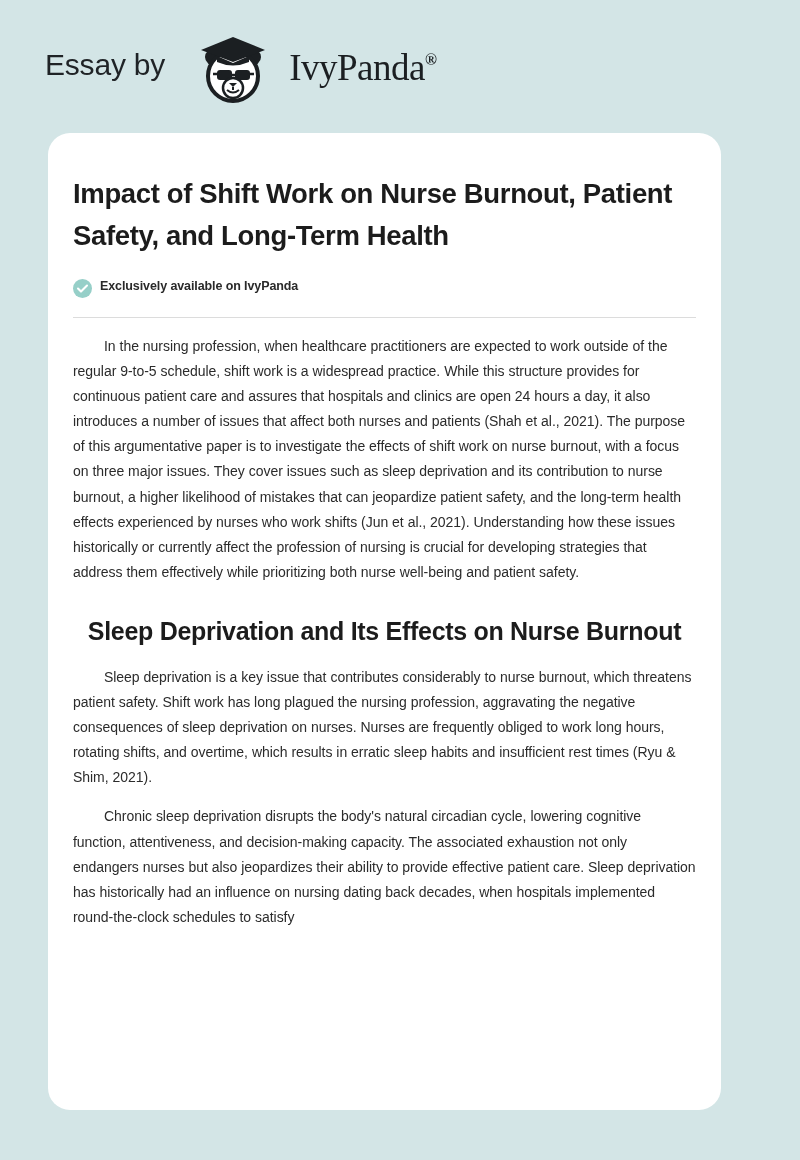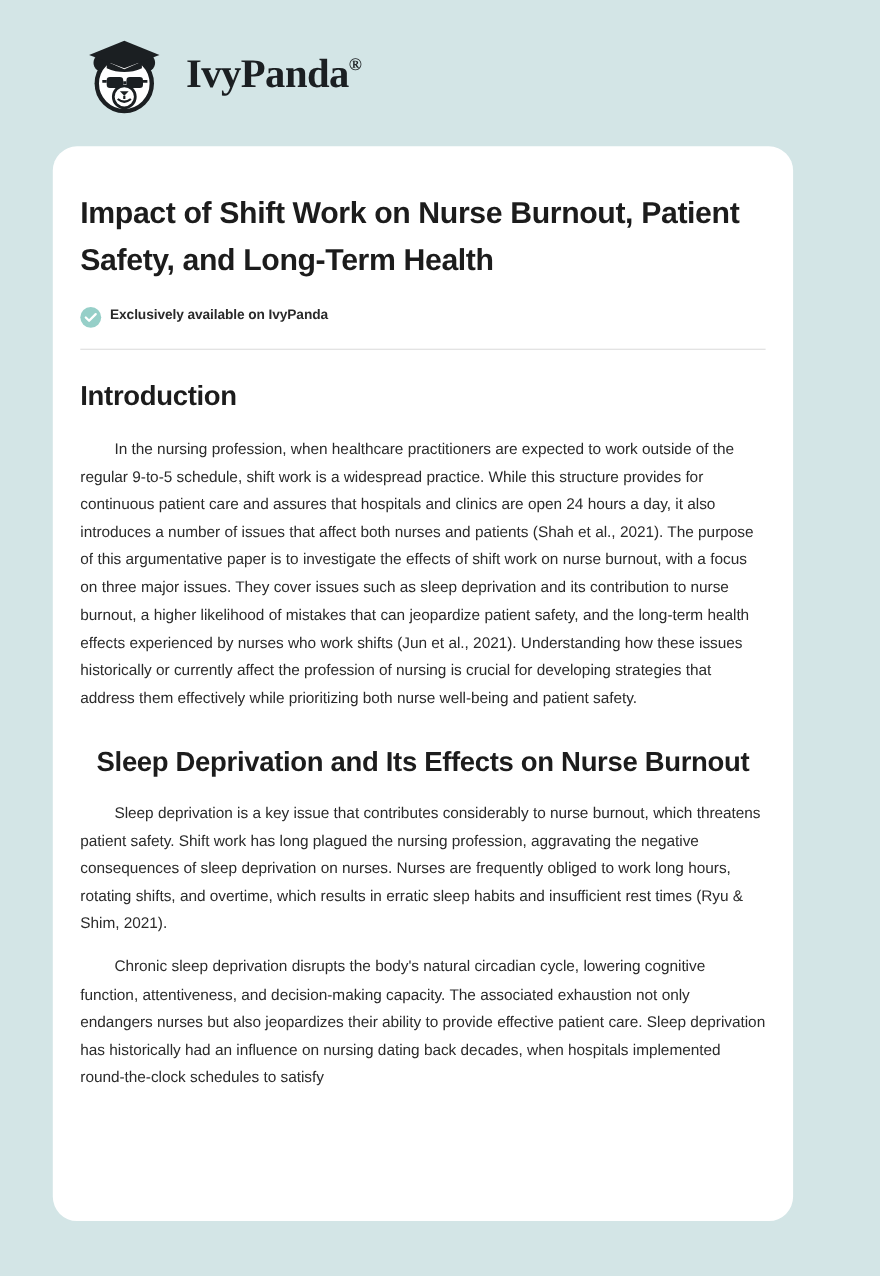--- a/index.html
+++ b/index.html
@@ -37,21 +37,21 @@
   }
   .panda-mark {
     width: 108px;
     height: 78px;
     display: block;
     margin-right: 2px;
   }
   .brand-word {
     font-family: "Liberation Serif", serif;
     font-size: 37px;
-    font-weight: 700;
+    font-weight: 400;
     color: #1b1f22;
     letter-spacing: -0.5px;
     line-height: 1;
     position: relative;
     top: 1px;
   }
   .brand-reg {
     font-family: "Liberation Serif", serif;
     font-size: 16px;
     font-weight: 700;
@@ -134,20 +134,21 @@
     text-indent: 31px;
     letter-spacing: -0.04px;
     word-spacing: 0.1px;
   }
   .body-par.first { margin-top: 16px; }
 </style>
 </head>
 <body>
 
 <div class="page-header">
+  <span class="essay-by">Essay by</span>
 
   <div class="brand-lockup">
     <span class="panda-mark">
       <svg viewBox="0 0 108 78" width="108" height="78" aria-hidden="true">
 
         <path d="M33 21 L33 44" stroke="#57b257" stroke-width="3" fill="none"></path>
         <path d="M33 38 L27 48 L33 62 L39 48 Z" fill="#57b257"></path>
         <path d="M33 40 L33 60" stroke="#2f7d32" stroke-width="1" fill="none"></path>
 
         <ellipse cx="36" cy="29" rx="10" ry="9" fill="#1b1f22"></ellipse>
@@ -182,21 +183,20 @@
     <span class="check-circle">
       <svg viewBox="0 0 19 19" width="19" height="19" aria-hidden="true">
         <path d="M5 9.6 L8 12.6 L14 6.6" stroke="#ffffff" stroke-width="2.1" fill="none" stroke-linecap="round" stroke-linejoin="round"></path>
       </svg>
     </span>
     <span class="badge-text">Exclusively available on IvyPanda</span>
   </div>
 
   <hr class="rule">
 
-  <h2 class="section-heading">Introduction</h2>
 
   <p class="body-par first">In the nursing profession, when healthcare practitioners are expected to work outside of the regular 9-to-5 schedule, shift work is a widespread practice. While this structure provides for continuous patient care and assures that hospitals and clinics are open 24 hours a day, it also introduces a number of issues that affect both nurses and patients (Shah et al., 2021). The purpose of this argumentative paper is to investigate the effects of shift work on nurse burnout, with a focus on three major issues. They cover issues such as sleep deprivation and its contribution to nurse burnout, a higher likelihood of mistakes that can jeopardize patient safety, and the long-term health effects experienced by nurses who work shifts (Jun et al., 2021). Understanding how these issues historically or currently affect the profession of nursing is crucial for developing strategies that address them effectively while prioritizing both nurse well-being and patient safety.</p>
 
   <h2 class="section-heading tight">Sleep Deprivation and Its Effects on Nurse Burnout</h2>
 
   <p class="body-par">Sleep deprivation is a key issue that contributes considerably to nurse burnout, which threatens patient safety. Shift work has long plagued the nursing profession, aggravating the negative consequences of sleep deprivation on nurses. Nurses are frequently obliged to work long hours, rotating shifts, and overtime, which results in erratic sleep habits and insufficient rest times (Ryu &amp; Shim, 2021).</p>
 
   <p class="body-par">Chronic sleep deprivation disrupts the body's natural circadian cycle, lowering cognitive function, attentiveness, and decision-making capacity. The associated exhaustion not only endangers nurses but also jeopardizes their ability to provide effective patient care. Sleep deprivation has historically had an influence on nursing dating back decades, when hospitals implemented round-the-clock schedules to satisfy</p>
 
 </div>

